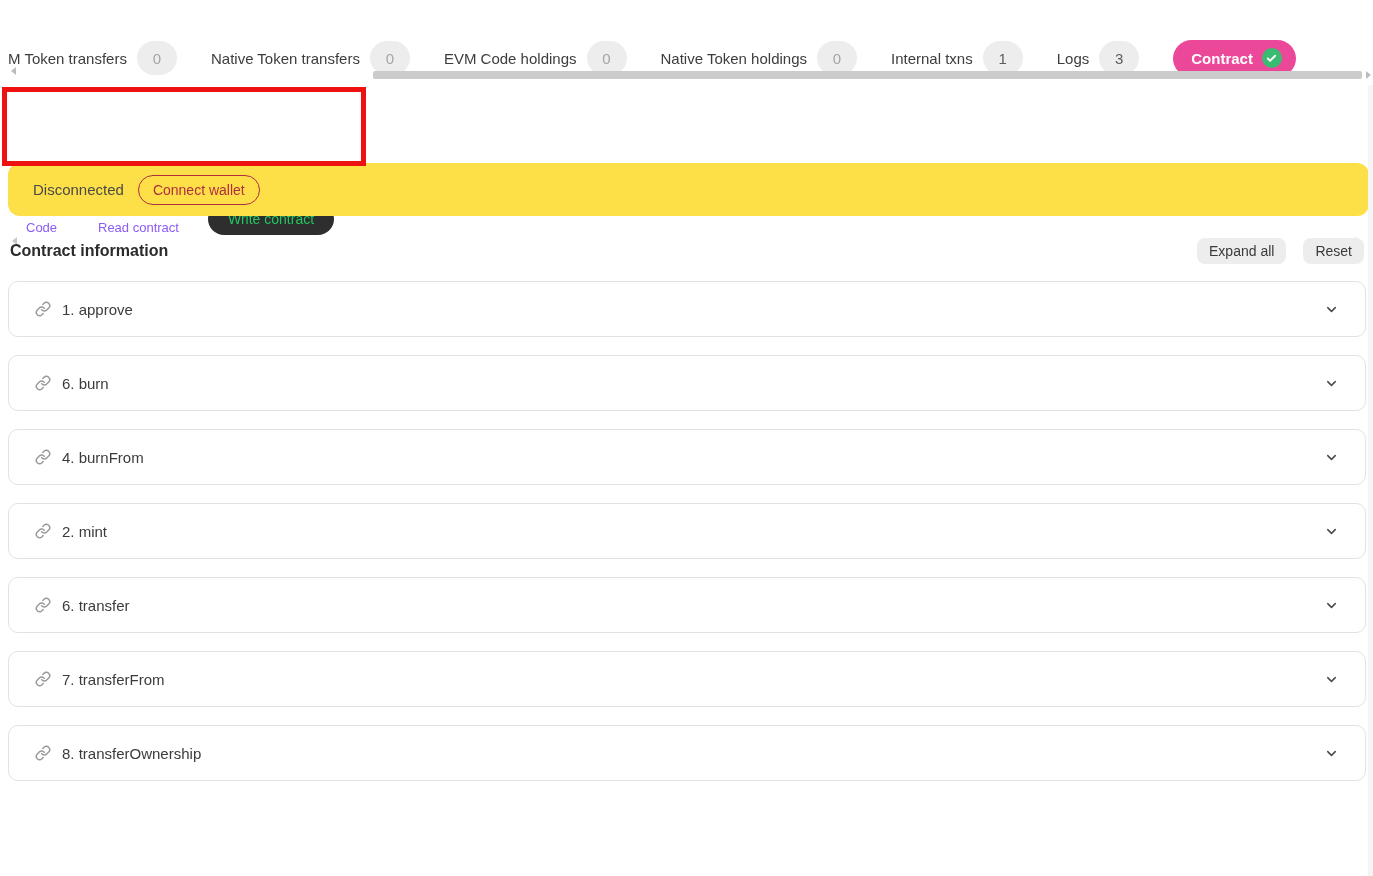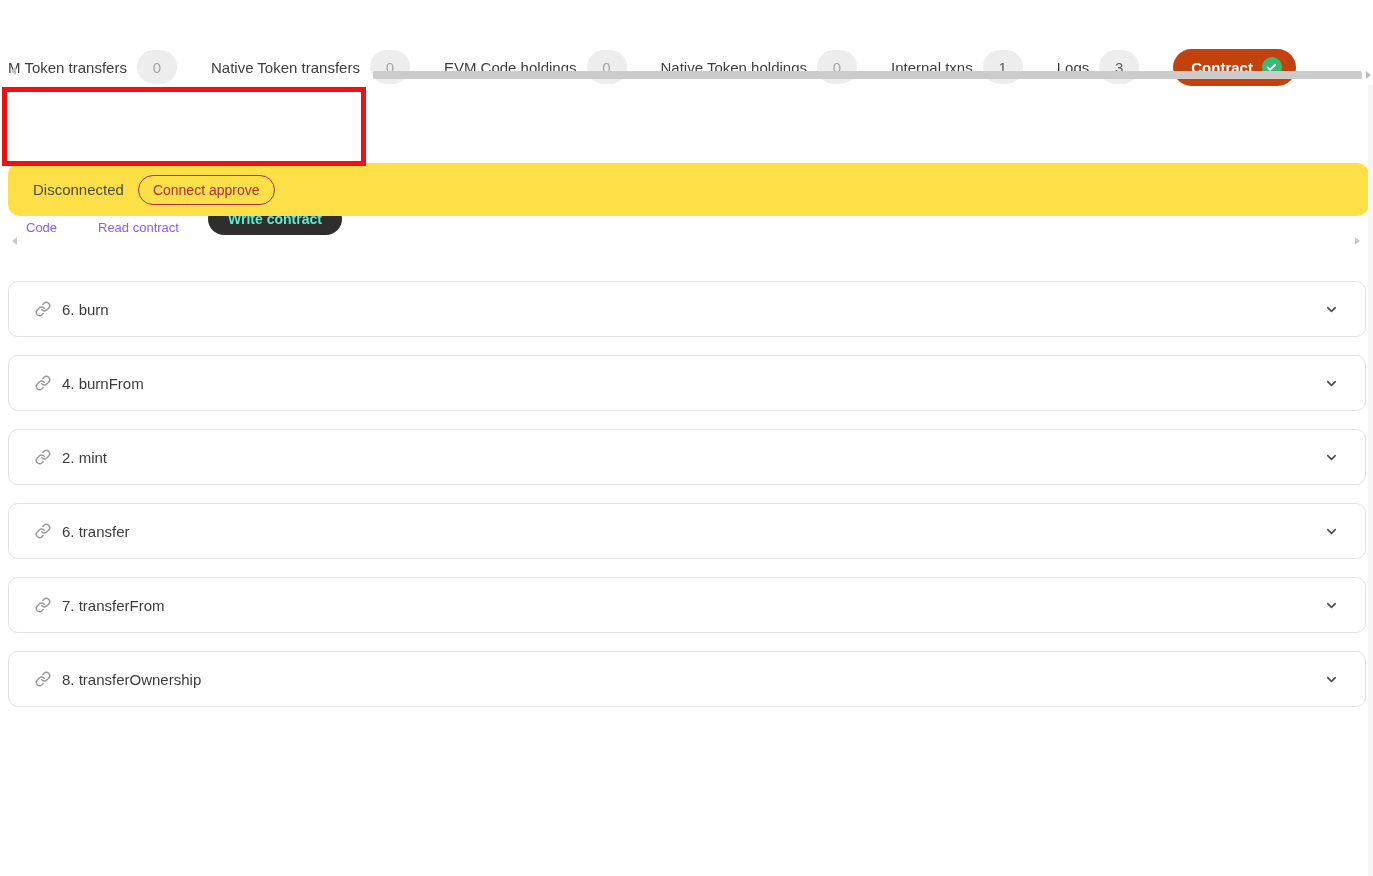--- a/index.html
+++ b/index.html
@@ -4,29 +4,29 @@
 <style>
   * { margin:0; padding:0; box-sizing:border-box; }
   html,body { width:1373px; height:876px; }
   body {
     font-family:"Liberation Sans","DejaVu Sans",sans-serif;
     background:#ffffff; color:#3b3b3b; overflow:hidden; position:relative;
   }
   .page { position:absolute; inset:0; }
 
   
-  .tabs-row { position:absolute; top:47px; left:8px; right:8px; height:40px;
+  .tabs-row { position:absolute; top:38px; left:8px; right:8px; height:40px;
     display:flex; align-items:center; gap:34px; white-space:nowrap; }
   .tab { display:flex; align-items:center; gap:10px; cursor:pointer; }
   .tab-label { font-size:15px; font-weight:500; color:#3d3d3d; }
   .count-badge { background:#ededed; border-radius:999px; min-width:40px; height:34px;
     display:flex; align-items:center; justify-content:center; font-size:15px;
     padding:0 13px; color:#5c5c5c; }
   .count-badge.muted { color:#a5a5a5; }
-  .tab-selected { background:#c2410c; border-radius:999px; height:37px;
+  .tab-selected { background:#ec4899; border-radius:999px; height:37px;
     display:flex; align-items:center; gap:9px; padding:0 14px 0 18px; cursor:pointer; }
   .tab-selected .tab-label { color:#ffffff; font-weight:600; }
   .check-circle { width:20px; height:20px; border-radius:50%; background:#3abb72;
     display:flex; align-items:center; justify-content:center; }
 
   
   .tabs-scrollbar { position:absolute; top:71px; left:373px; width:989px; height:8px;
     background:#cbcbcb; border-radius:2px; }
   .scroll-arrow { position:absolute; width:0; height:0; }
   .arrow-left-main { top:67px; left:11px;
@@ -36,22 +36,22 @@
     border-top:4px solid transparent; border-bottom:4px solid transparent;
     border-left:5px solid #bdbdbd; }
 
   
   .subtabs-row { position:absolute; top:96px; left:0; right:0; height:58px; }
   .subtab { position:absolute; top:124px; font-size:13px; font-weight:500;
     color:#8b5cf6; cursor:pointer; }
   .subtab-code { left:26px; }
   .subtab-read { left:98px; }
   .subtab-pill { position:absolute; left:208px; top:107px; height:32px;
-    background:#2e2e2e; color:#5eead4; border-radius:999px; display:flex;
-    align-items:center; padding:0 20px; font-size:14px; font-weight:700; cursor:pointer; }
+    background:#2e2e2e; color:#22c55e; border-radius:999px; display:flex;
+    align-items:center; padding:0 20px; font-size:14px; font-weight:400; cursor:pointer; }
   .arrow-left-sub { top:141px; left:12px;
     border-top:4px solid transparent; border-bottom:4px solid transparent;
     border-right:5px solid #c9c9c9; }
   .arrow-right-sub { top:141px; right:13px;
     border-top:4px solid transparent; border-bottom:4px solid transparent;
     border-left:5px solid #c9c9c9; }
 
   
   .annotation-rect { position:absolute; left:2px; top:87px; width:364px; height:79px;
     border:5px solid #ed1111; z-index:60; pointer-events:none; }
@@ -135,26 +135,47 @@
     <span class="subtab subtab-read">Read contract</span>
     <span class="subtab-pill">Write contract</span>
     <div class="scroll-arrow arrow-left-sub"></div>
     <div class="scroll-arrow arrow-right-sub"></div>
   </div>
 
   <div class="annotation-rect"></div>
 
   <div class="wallet-banner">
     <span class="wallet-status">Disconnected</span>
-    <button class="connect-wallet-btn">Connect approve</button>
-  </div>
-
+    <button class="connect-wallet-btn">Connect wallet</button>
+  </div>
+
+  <div class="section-header">
+    <span class="section-title">Contract information</span>
+    <div class="header-actions">
+      <button class="gray-btn">Expand all</button>
+      <button class="gray-btn">Reset</button>
+    </div>
+  </div>
 
   <div class="methods-list">
 
+    <div class="method-row">
+      <span class="link-icon">
+          <svg width="16" height="16" viewBox="0 0 24 24" fill="none" stroke="#999999" stroke-width="2.2" stroke-linecap="round" stroke-linejoin="round">
+            <path d="M10 13a5 5 0 0 0 7.54.54l3-3a5 5 0 0 0-7.07-7.07l-1.72 1.71"></path>
+            <path d="M14 11a5 5 0 0 0-7.54-.54l-3 3a5 5 0 0 0 7.07 7.07l1.71-1.71"></path>
+          </svg>
+        </span>
+      <span class="method-label">1. approve</span>
+      <span class="chevron">
+          <svg width="15" height="15" viewBox="0 0 24 24" fill="none" stroke="#4a4a4a" stroke-width="2.4" stroke-linecap="round" stroke-linejoin="round">
+            <polyline points="6 9 12 15 18 9"></polyline>
+          </svg>
+        </span>
+    </div>
 
     <div class="method-row">
       <span class="link-icon">
           <svg width="16" height="16" viewBox="0 0 24 24" fill="none" stroke="#999999" stroke-width="2.2" stroke-linecap="round" stroke-linejoin="round">
             <path d="M10 13a5 5 0 0 0 7.54.54l3-3a5 5 0 0 0-7.07-7.07l-1.72 1.71"></path>
             <path d="M14 11a5 5 0 0 0-7.54-.54l-3 3a5 5 0 0 0 7.07 7.07l1.71-1.71"></path>
           </svg>
         </span>
       <span class="method-label">6. burn</span>
       <span class="chevron">

